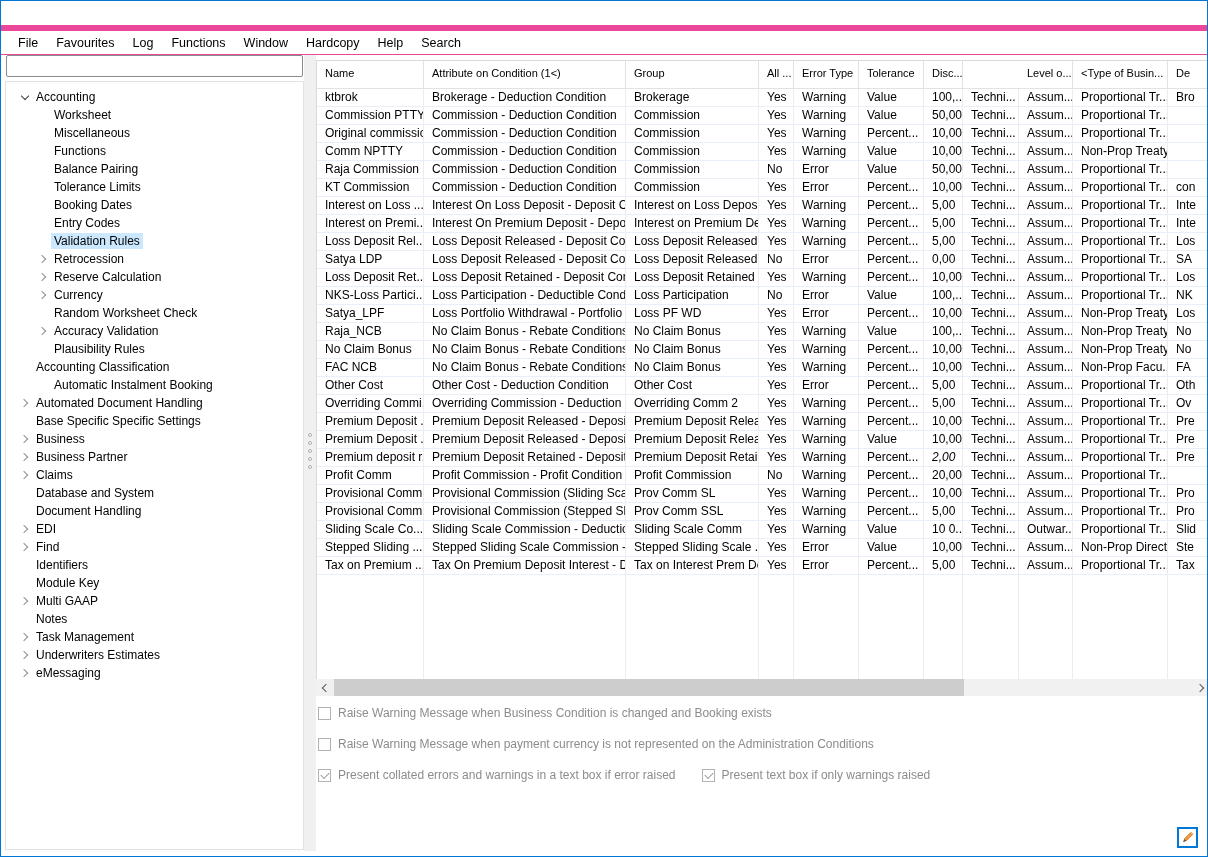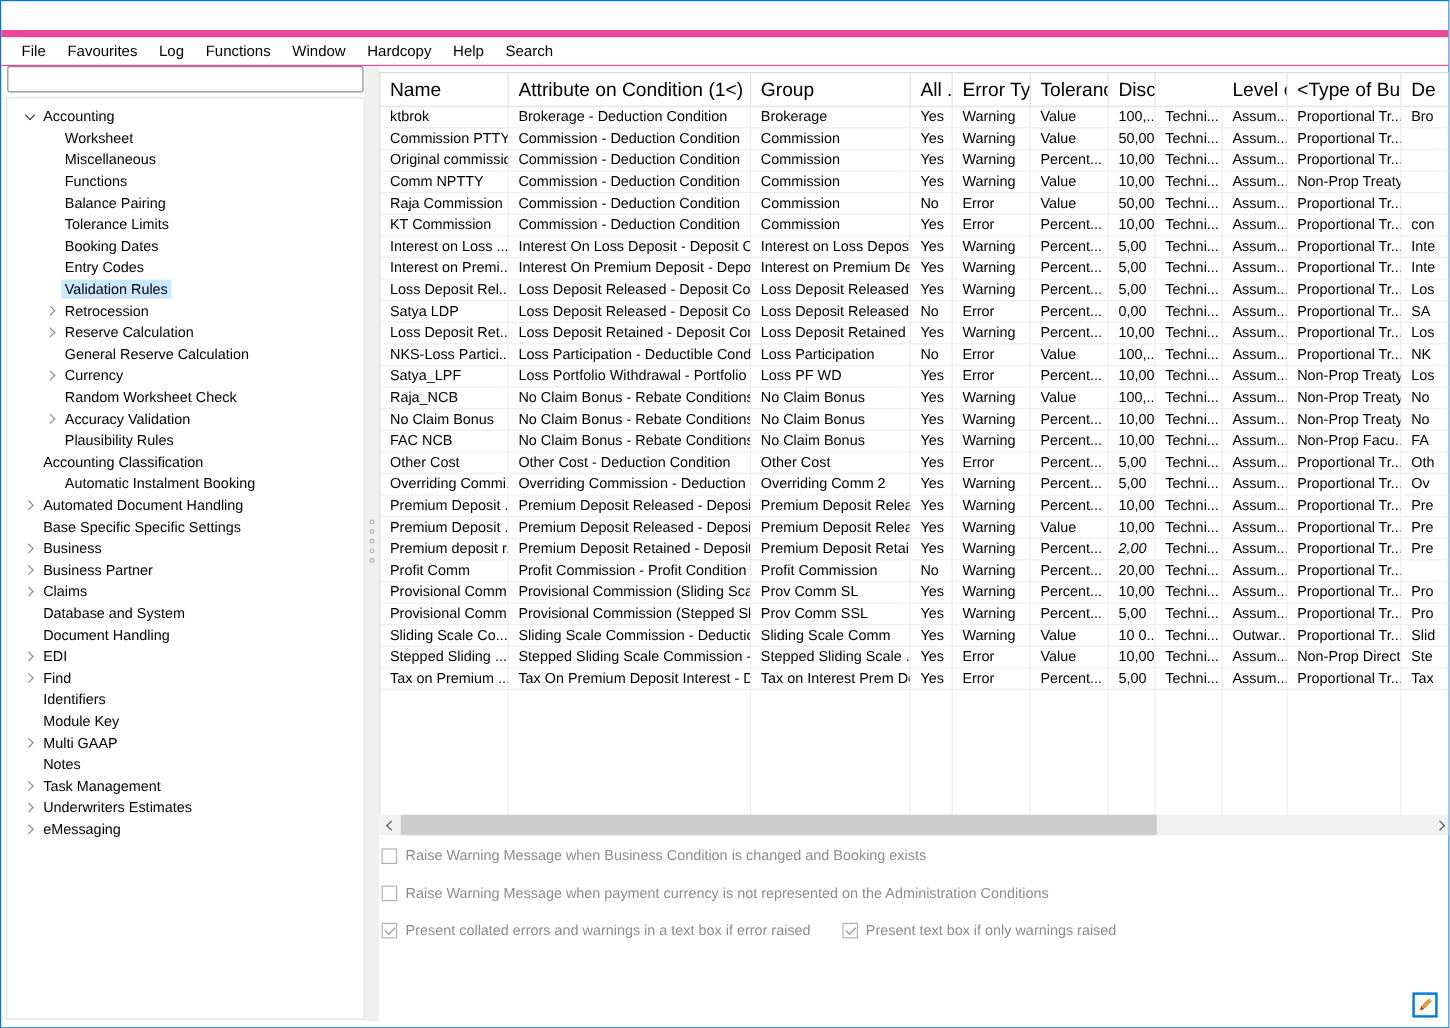--- a/index.html
+++ b/index.html
@@ -35,21 +35,21 @@
   .tree-label.selected{background:#cce8ff;}
   
   .splitter{position:absolute;left:303px;top:54px;width:12px;height:796px;background:#f0f0f0;}
   .grip{position:absolute;top:376px;left:0;right:0;display:flex;flex-direction:column;align-items:center;}
   .grip-dot{width:4px;height:4px;border-radius:50%;border:1px solid #aeaeae;background:#fdfdfd;box-sizing:border-box;margin:2px 0;}
   
   .grid{position:absolute;left:315px;top:59px;width:893px;height:619px;box-sizing:border-box;
     border-left:1px solid #dadada;border-top:1px solid #dadada;background:#fff;overflow:hidden;}
   .ghead{display:flex;height:27px;border-bottom:1px solid #e2e2e2;}
   .hcell{box-sizing:border-box;padding:6px 4px 0 8px;border-right:1px solid #e2e2e2;
-    white-space:nowrap;overflow:hidden;font-size:16px;flex-shrink:0;}
+    white-space:nowrap;overflow:hidden;font-size:11px;flex-shrink:0;}
   .hcell.last{flex:1 1 auto;border-right:none;}
   .grow{display:flex;height:17px;border-bottom:1px solid #e9eff6;}
   .gcell{box-sizing:border-box;padding:1px 4px 0 8px;border-right:1px solid #ececec;
     white-space:nowrap;overflow:hidden;font-size:12px;flex-shrink:0;}
   .gcell.num{text-align:right;padding-right:10px;}
   .gcell.last{flex:1 1 auto;border-right:none;}
   .gfill{display:flex;height:132px;}
   .fcell{box-sizing:border-box;border-right:1px solid #ececec;flex-shrink:0;height:100%;}
   .fcell.last{flex:1 1 auto;border-right:none;}
   
@@ -158,24 +158,20 @@
         </span>
         <span class="tree-label">Retrocession</span>
       </div>
       <div class="tree-row" style="padding-left: 28px;">
         <span class="chev right">
           <i></i>
         </span>
         <span class="tree-label">Reserve Calculation</span>
       </div>
       <div class="tree-row" style="padding-left: 28px;">
-        <span class="chev none"></span>
-        <span class="tree-label">General Reserve Calculation</span>
-      </div>
-      <div class="tree-row" style="padding-left: 28px;">
         <span class="chev right">
           <i></i>
         </span>
         <span class="tree-label">Currency</span>
       </div>
       <div class="tree-row" style="padding-left: 28px;">
         <span class="chev none"></span>
         <span class="tree-label">Random Worksheet Check</span>
       </div>
       <div class="tree-row" style="padding-left: 28px;">

